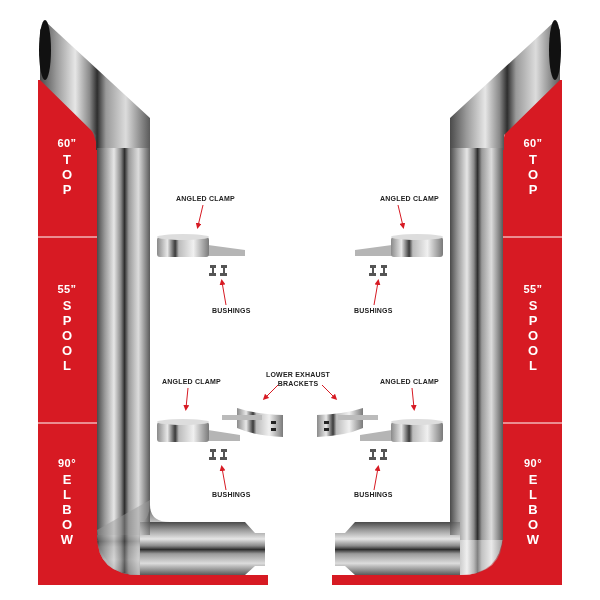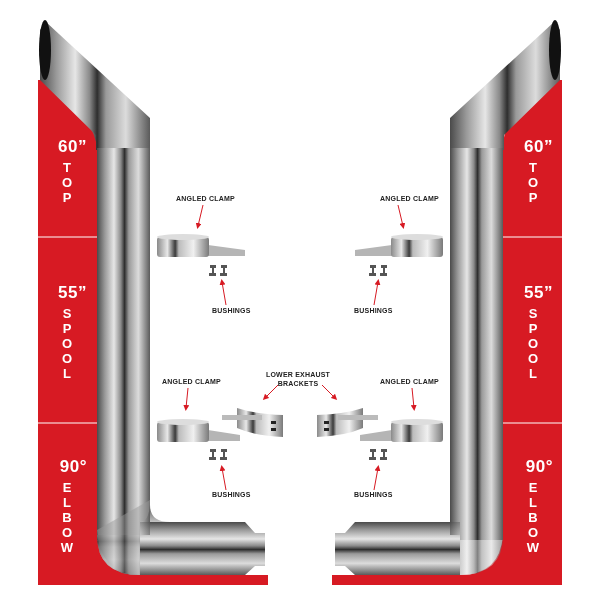--- a/index.html
+++ b/index.html
@@ -1,19 +1,19 @@
 <!DOCTYPE html>
 <html><head>
 <meta charset="utf-8">
 <style>
   html, body { margin:0; padding:0; background:#ffffff; }
   body { width:600px; height:600px; position:relative; overflow:hidden; font-family:"Liberation Sans", sans-serif; }
   .canvas { position:absolute; left:0; top:0; width:600px; height:600px; }
   .band-text { position:absolute; color:#ffffff; font-weight:bold; text-align:center; width:40px; }
-  .band-text .size { font-size:17px; display:block; margin-bottom:3px; letter-spacing:0.5px;text-align:right; }
+  .band-text .size { font-size:11px; display:block; margin-bottom:3px; letter-spacing:0.5px; }
   .band-text .word { font-size:13px; display:block; line-height:15px; }
   .label { position:absolute; font-size:7px; font-weight:bold; color:#222; letter-spacing:0.2px; white-space:nowrap; text-align:center; }
 </style>
 </head>
 <body>
 
 <svg class="canvas" viewBox="0 0 600 600" xmlns="http://www.w3.org/2000/svg">
   <defs>
     <linearGradient id="pipeV" x1="0" y1="0" x2="1" y2="0">
       <stop offset="0" stop-color="#4a4a4a"></stop>

